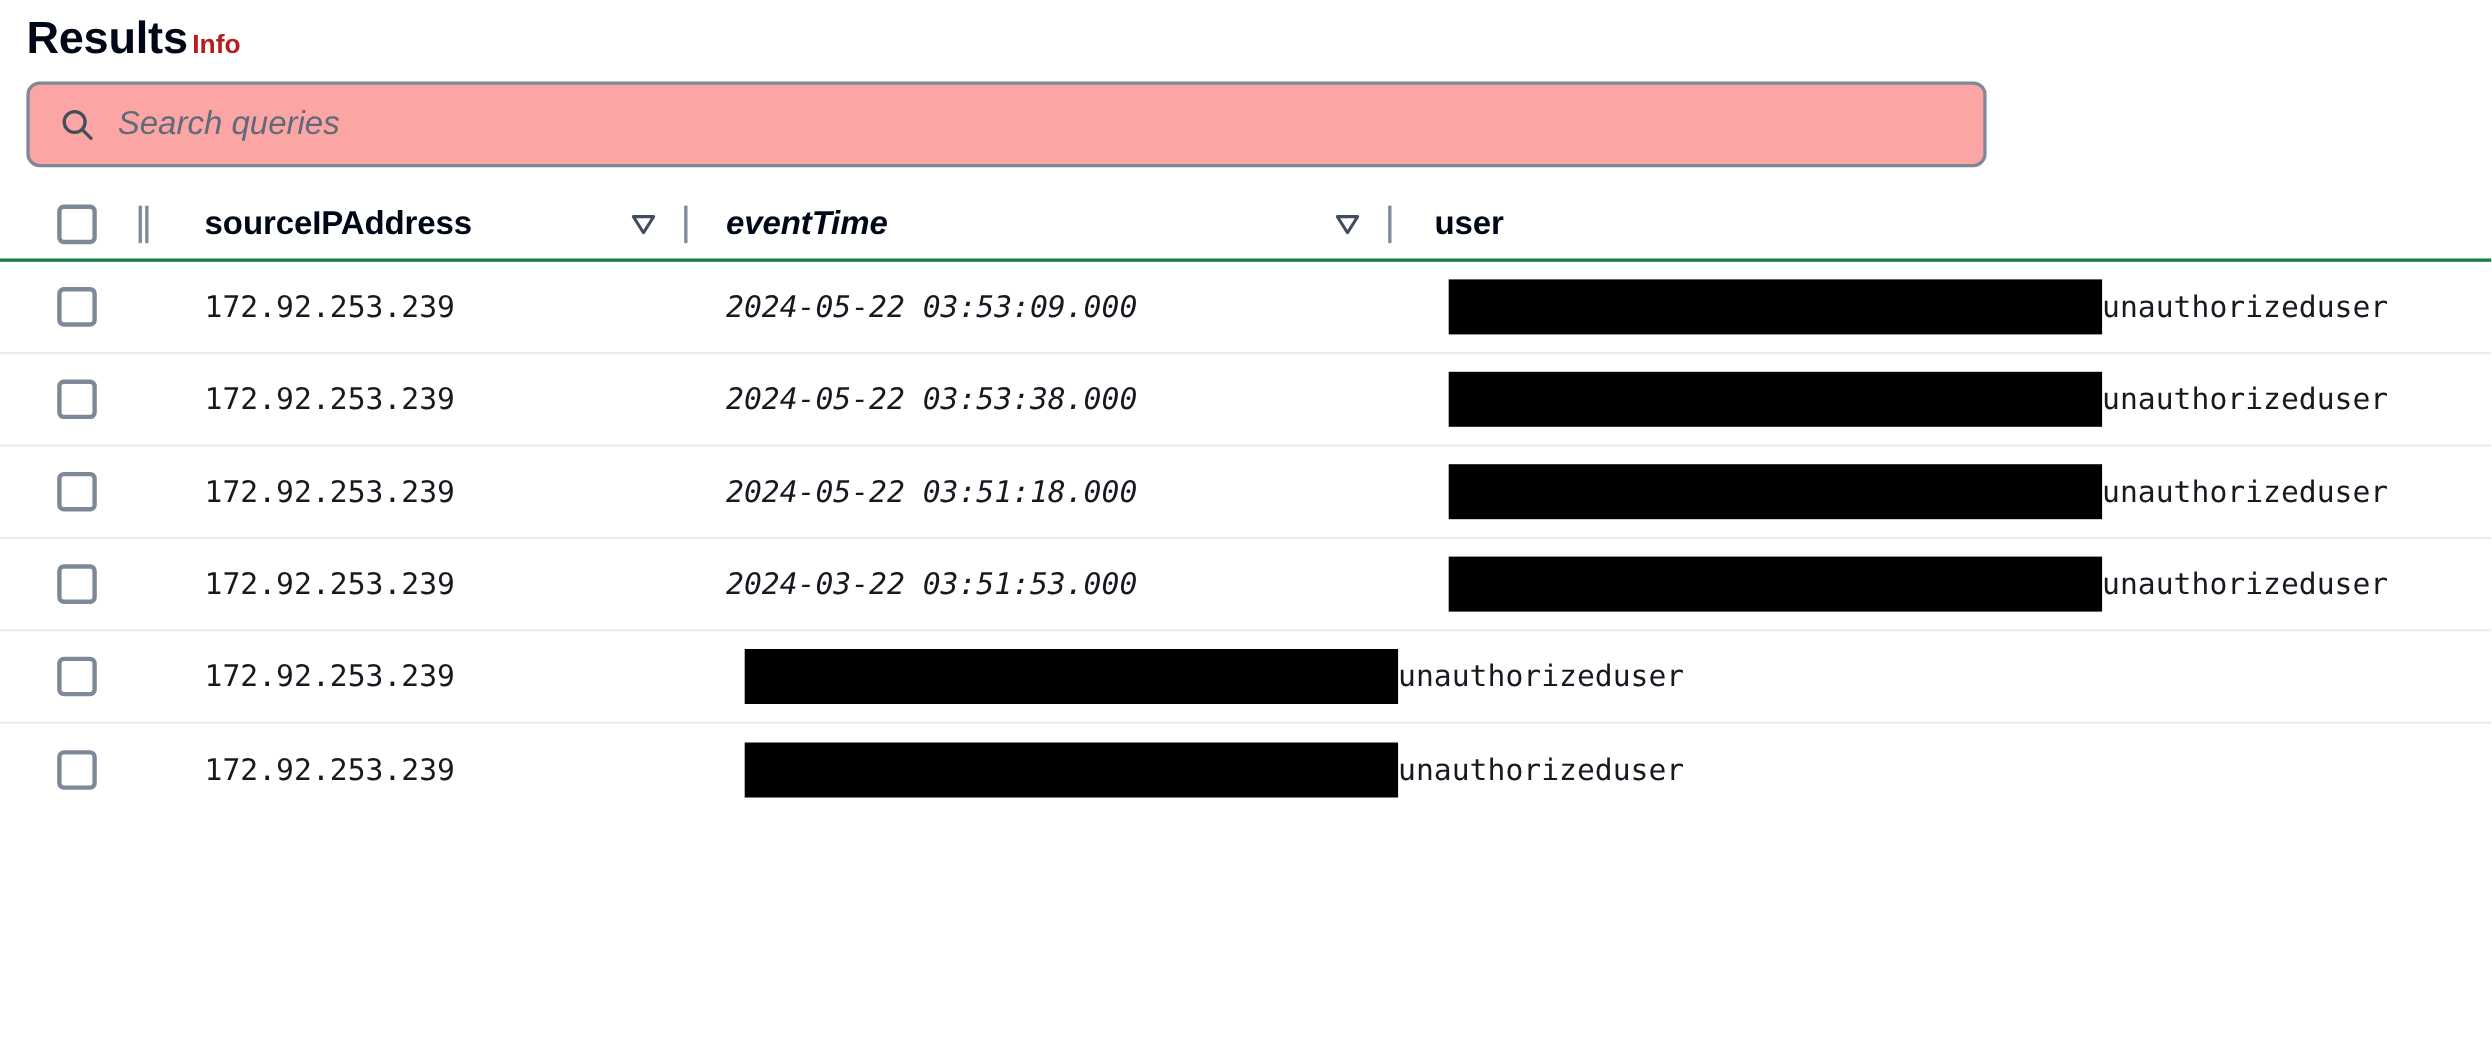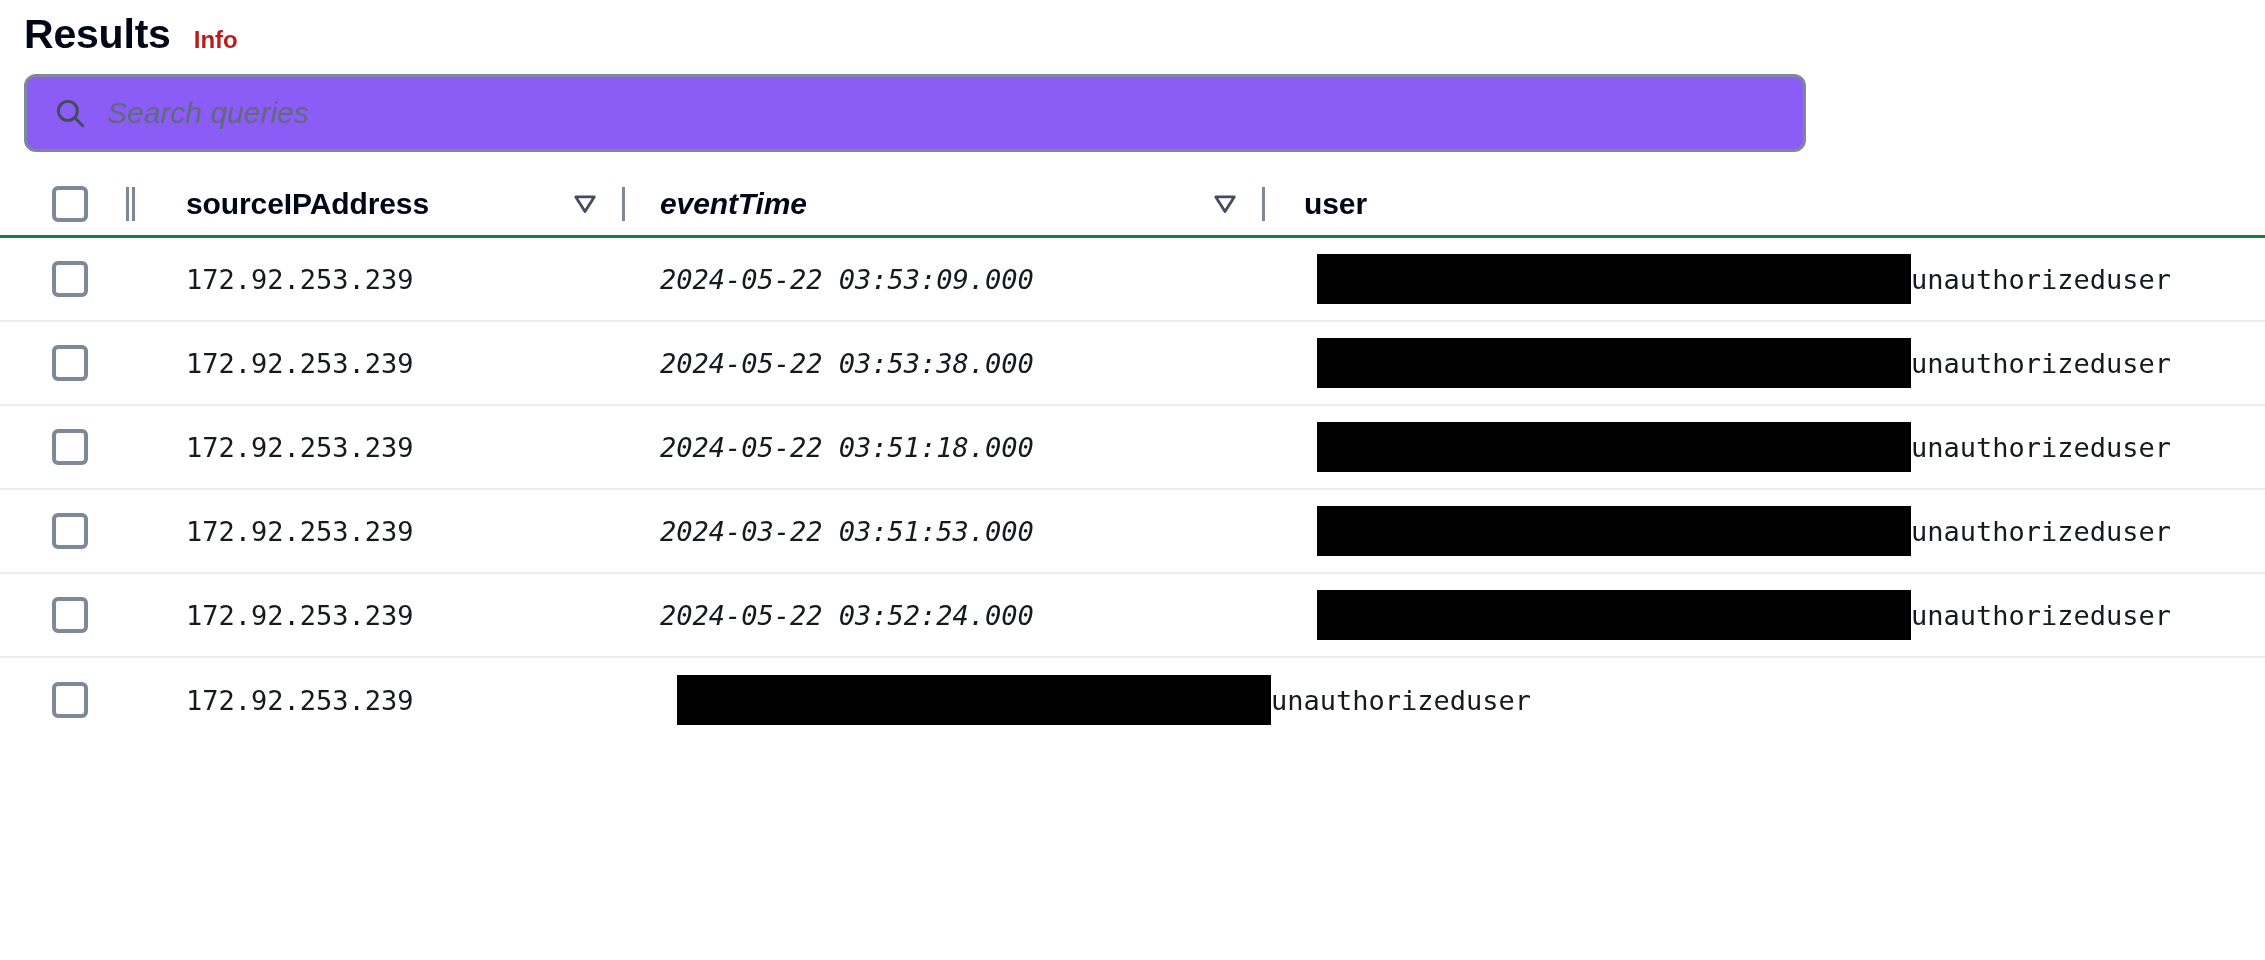--- a/index.html
+++ b/index.html
@@ -22,21 +22,21 @@
     width: 2265px;
     height: 960px;
     box-sizing: border-box;
     padding: 0;
   }
 
   
   .results-header {
     display: flex;
     align-items: baseline;
-    gap: 23px;
+    gap: 4px;
     padding: 14px 0 0 24px;
     height: 62px;
     box-sizing: border-box;
   }
   .results-title {
     font-size: 41px;
     font-weight: 700;
     letter-spacing: -0.2px;
     color: #000716;
     line-height: 1;
@@ -55,21 +55,21 @@
   .search-wrap {
     padding: 12px 0 0 24px;
   }
   .search-box {
     position: relative;
     width: 1782px;
     height: 78px;
     box-sizing: border-box;
     border: 3px solid #7d8998;
     border-radius: 12px;
-    background: #8b5cf6;
+    background: #fca5a5;
     display: flex;
     align-items: center;
     padding: 0 26px;
     gap: 20px;
   }
   .search-icon {
     flex: 0 0 auto;
     width: 34px;
     height: 34px;
     display: block;
@@ -335,23 +335,20 @@
       </div>
     </div>
 
     <div class="trow tbody-row">
       <div class="cell-check">
         <span class="checkbox"></span>
       </div>
       <div class="cell-ip">
         <span class="mono">172.92.253.239</span>
       </div>
-      <div class="cell-time">
-        <span class="mono">2024-05-22 03:52:24.000</span>
-      </div>
       <div class="cell-user">
         <div class="user-cell-inner">
           <span class="redaction-bar"></span>
           <span class="user-text">unauthorizeduser</span>
         </div>
       </div>
     </div>
 
     <div class="trow tbody-row last">
       <div class="cell-check">

